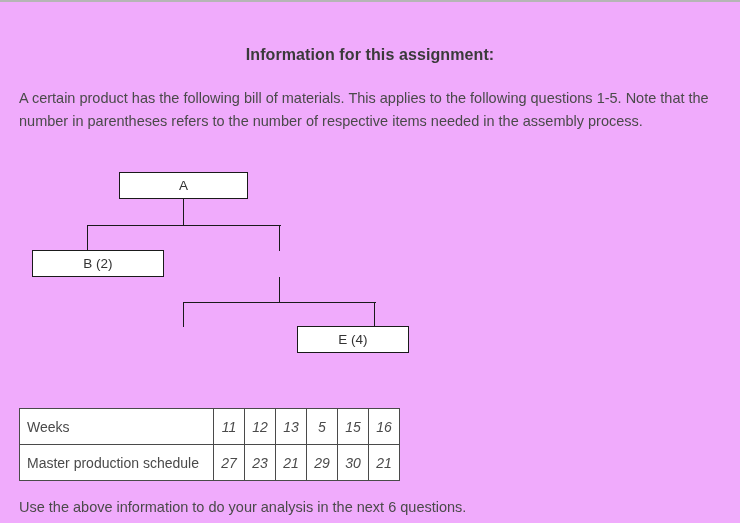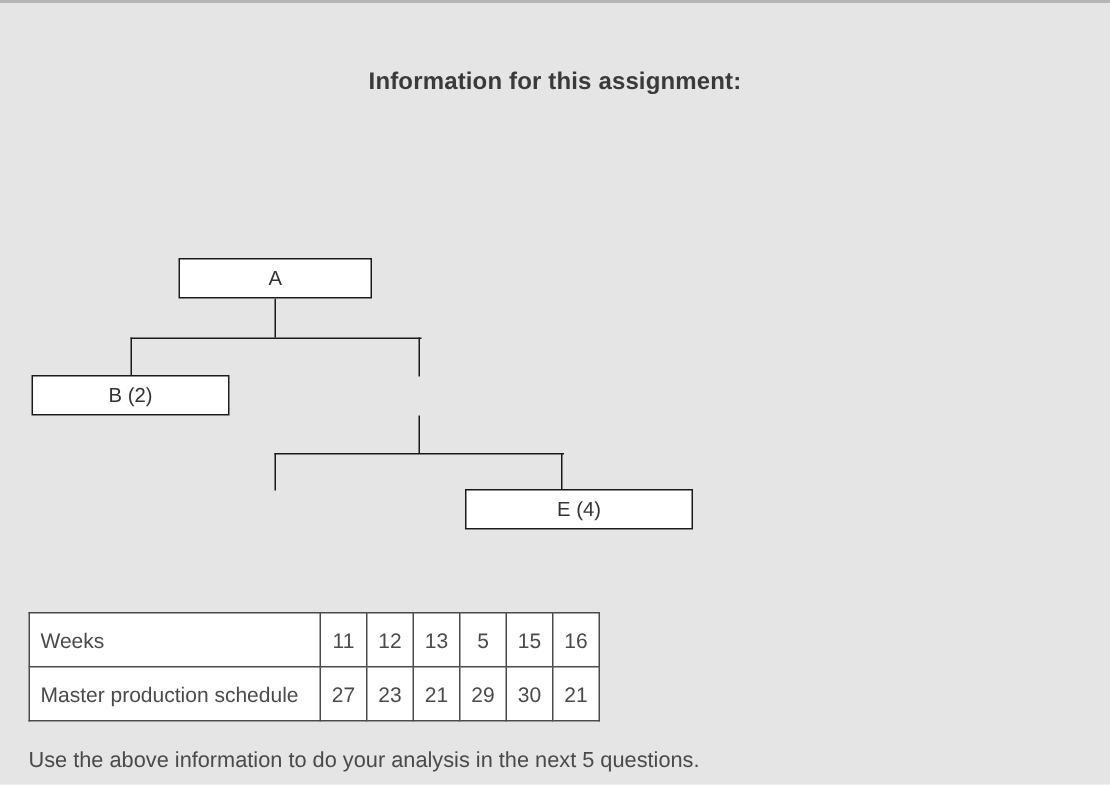--- a/index.html
+++ b/index.html
@@ -15,21 +15,21 @@
     color: #4a4a4a;
     overflow: hidden;
     position: relative;
   }
   #page {
     position: relative;
     width: 740px;
     height: 523px;
     box-sizing: border-box;
     border-top: 2px solid #b5b5b5;
-    background: #e5e5e5;
+    background: #f0abfc;
   }
 
   
   .assignment-title {
     position: absolute;
     left: 0;
     top: 44px;
     width: 740px;
     text-align: center;
     font-size: 16px;
@@ -71,24 +71,24 @@
   }
   .bom-line {
     position: absolute;
     background: #1a1a1a;
   }
   .bom-line.v { width: 1.4px; }
   .bom-line.h { height: 1.4px; }
 
   
   #node-a { left: 119px; top: 10px;  width: 129px; height: 27px; }
-  #node-b { left: 21px;  top: 88px;  width: 132px; height: 27px; }
+  #node-b { left: 32px;  top: 88px;  width: 132px; height: 27px; }
   #node-c { left: 214px; top: 88px;  width: 130px; height: 27px; }
   #node-d { left: 119px; top: 164px; width: 129px; height: 27px; }
-  #node-e { left: 310px; top: 164px; width: 152px; height: 27px; }
+  #node-e { left: 297px; top: 164px; width: 112px; height: 27px; }
 
   
   #line-a-down   { left: 183px; top: 37px;  height: 26px; }
   #line-abc-h    { left: 87px;  top: 63px;  width: 194px; }
   #line-b-up     { left: 87px;  top: 63px;  height: 26px; }
   #line-c-up     { left: 279px; top: 63px;  height: 26px; }
 
   
   #line-c-down   { left: 279px; top: 115px; height: 25px; }
   #line-cde-h    { left: 183px; top: 140px; width: 193px; }
@@ -127,40 +127,42 @@
     width: 194px;
     text-align: left;
     box-sizing: border-box;
     margin-top: 28px;
   }
   .mps-table td.value-cell {
     width: 31px;
     text-align: center;
     box-sizing: border-box;
     padding: 0 2px;
+    font-style: italic;
   }
 
   
   .closing-text {
     position: absolute;
     left: 19px;
     top: 495px;
     width: 700px;
     font-size: 14.5px;
     line-height: 20px;
     color: #4a4a4a;
   }
 </style>
 </head>
 <body>
 
 <div id="page">
 
   <div class="assignment-title">Information for this assignment:</div>
 
+  <div class="intro-paragraph">A certain product has the following bill of materials. This applies to the following questions 1-5. Note that the number in parentheses refers to the number of respective items needed in the assembly process.</div>
 
   <div class="bom-tree">
 
     <div class="bom-line v" id="line-a-down"></div>
     <div class="bom-line h" id="line-abc-h"></div>
     <div class="bom-line v" id="line-b-up"></div>
     <div class="bom-line v" id="line-c-up"></div>
 
     <div class="bom-line v" id="line-c-down"></div>
     <div class="bom-line h" id="line-cde-h"></div>
@@ -189,15 +191,15 @@
         <td class="value-cell">27</td>
         <td class="value-cell">23</td>
         <td class="value-cell">21</td>
         <td class="value-cell">29</td>
         <td class="value-cell">30</td>
         <td class="value-cell">21</td>
       </tr>
     </tbody>
   </table>
 
-  <div class="closing-text">Use the above information to do your analysis in the next 5 questions.</div>
+  <div class="closing-text">Use the above information to do your analysis in the next 6 questions.</div>
 
 </div>
 
 </body></html>

